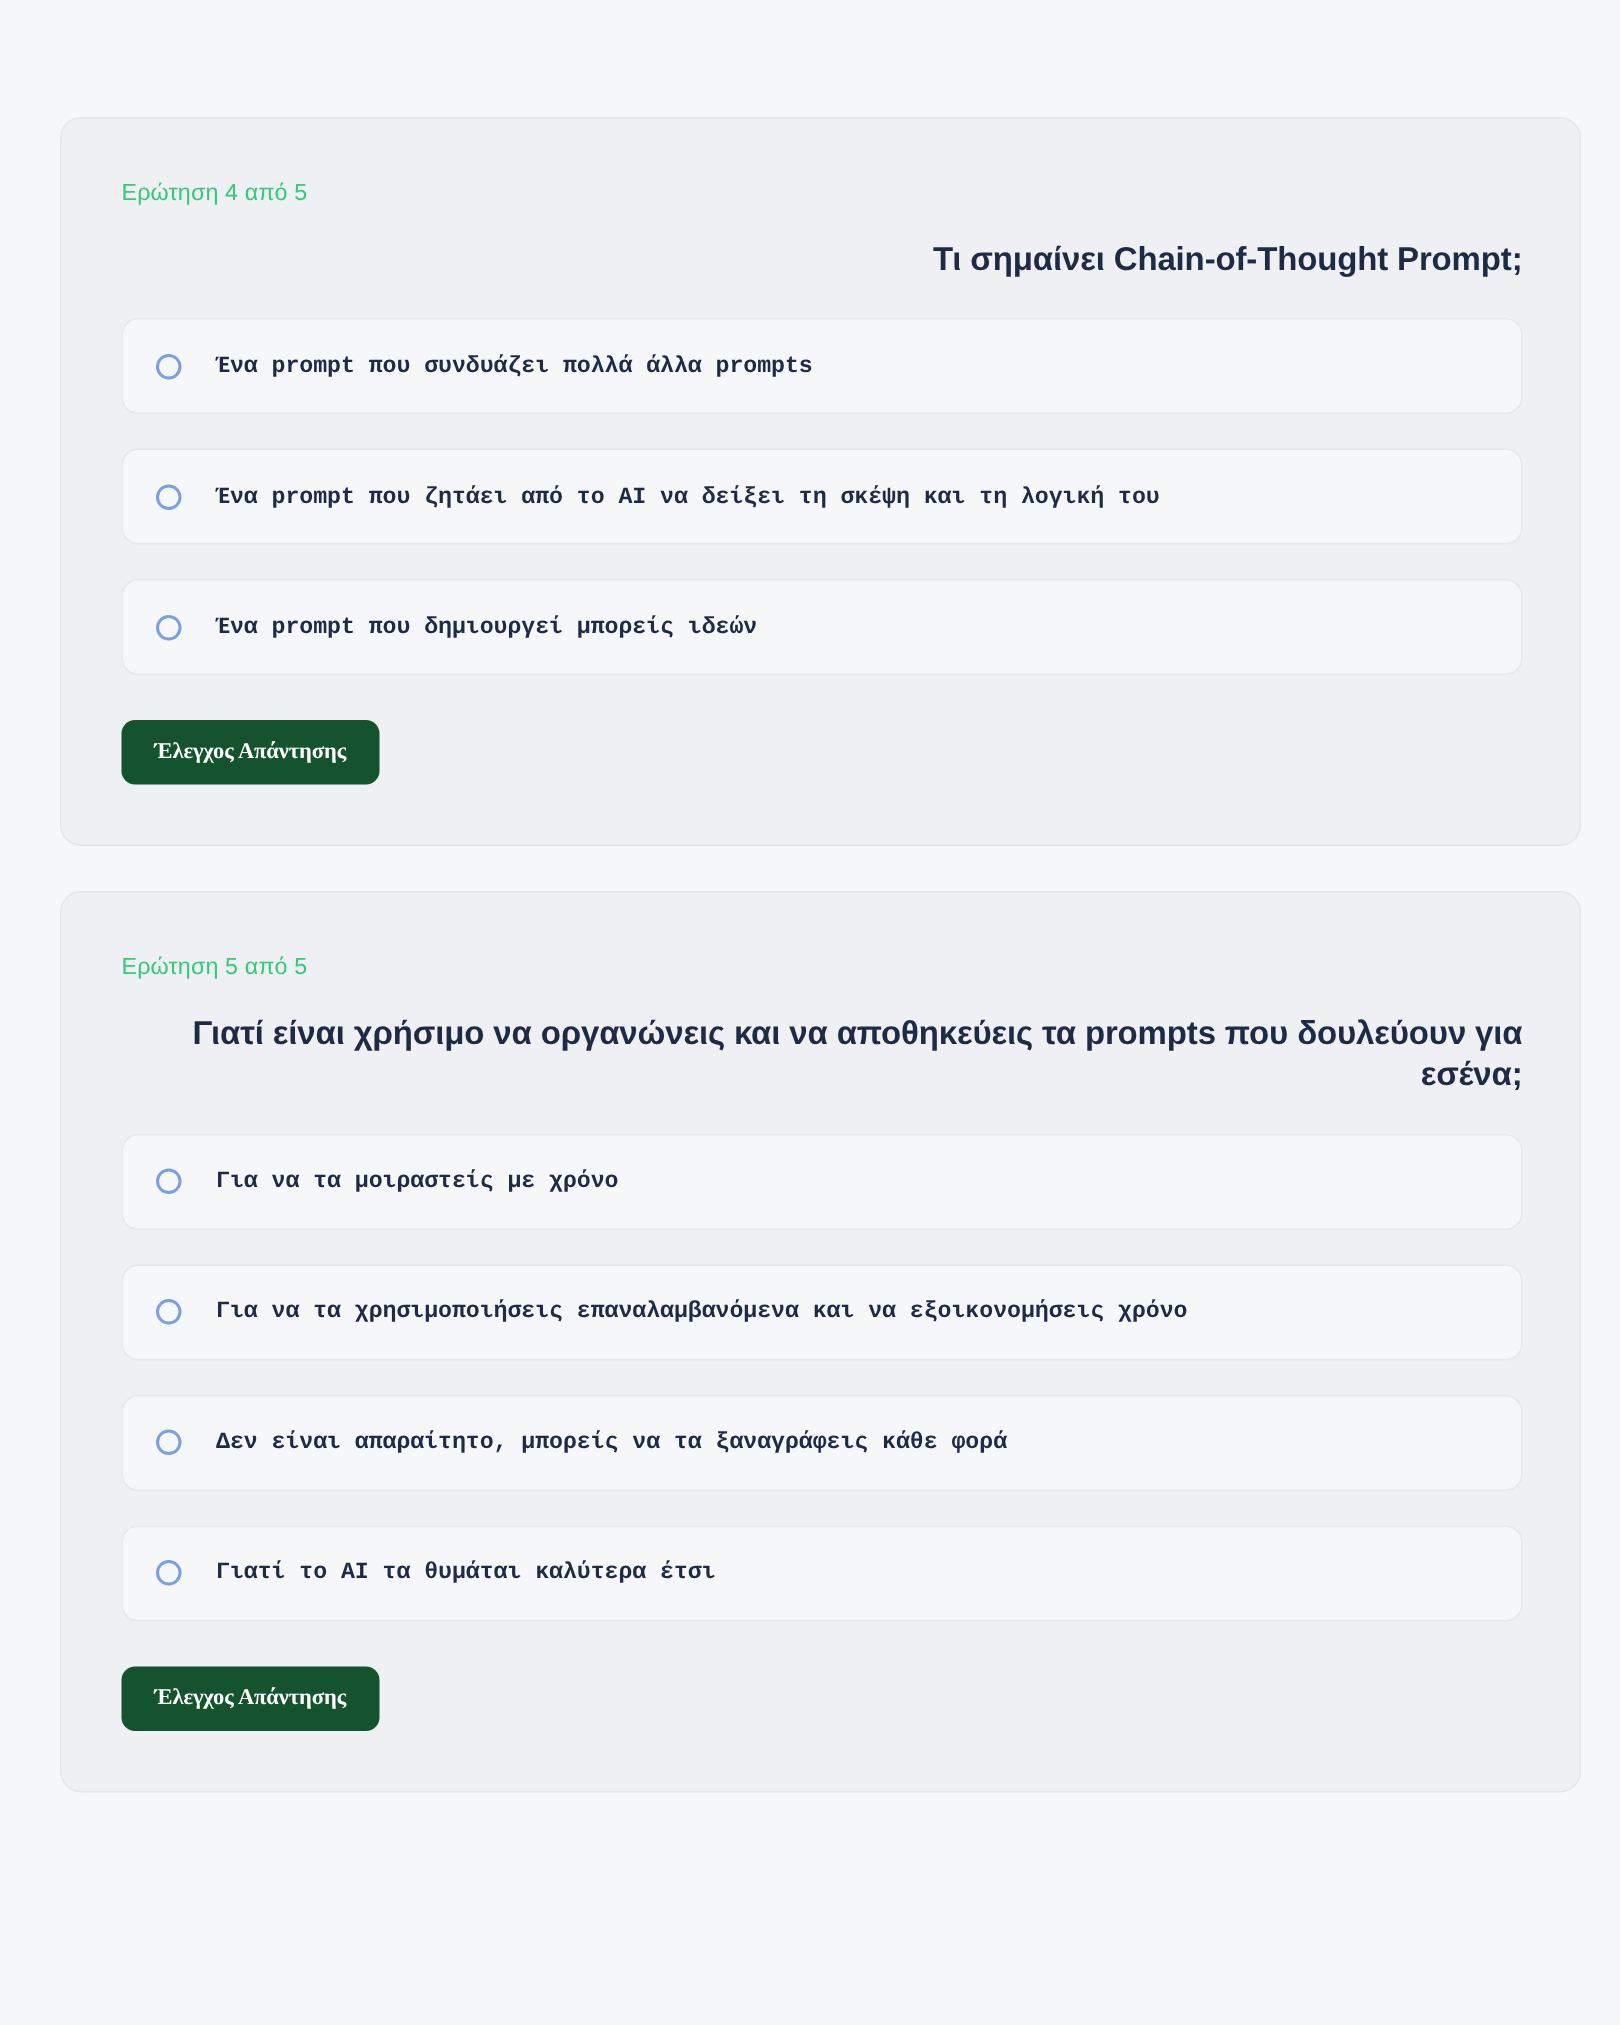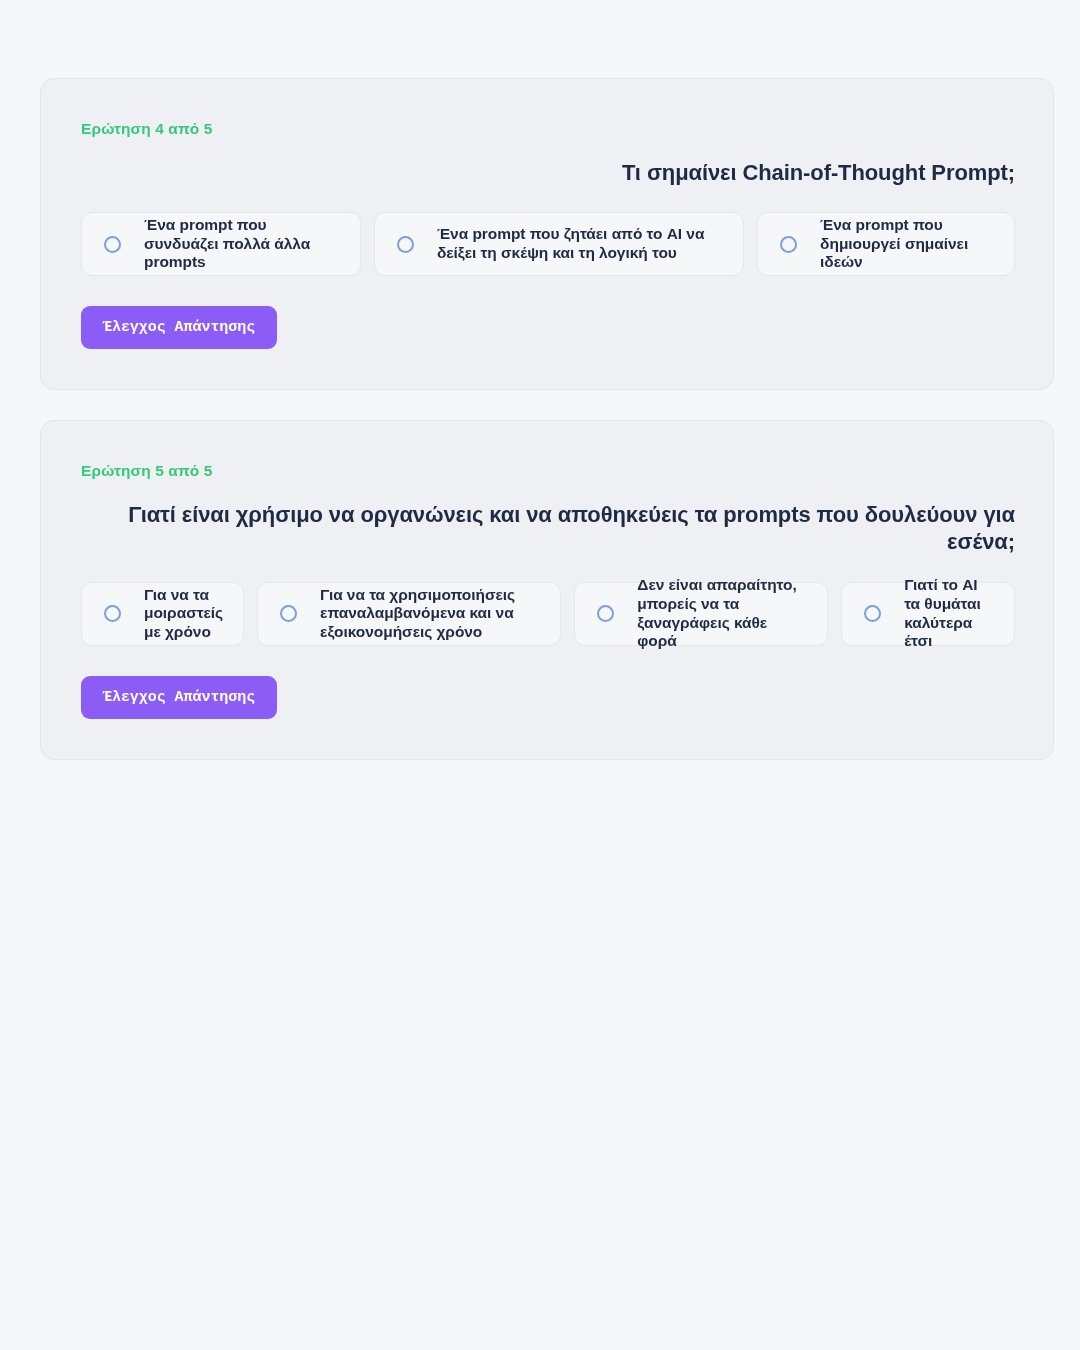--- a/index.html
+++ b/index.html
@@ -31,40 +31,42 @@
     border: 1px solid #e4e5ea;
     border-radius: 14px;
     box-sizing: border-box;
     padding: 42px 38px 40px 40px;
     width: 1014px;
   }
 
   .q-counter {
     color: #35c97a;
     font-size: 15.5px;
-    font-weight: 700;
+    font-weight: 400;
     letter-spacing: 0.1px;
     line-height: 1;
     margin: 0 0 22px 0;
   }
 
   .q-title {
     color: #1f2a44;
     font-size: 22px;
     font-weight: 700;
     line-height: 1.25;
     letter-spacing: -0.1px;
     margin: 0 0 26px 0;
     text-align: right;
   }
 
   .options {
     display: flex;
-    gap: 13px;
+    flex-direction: column;
+    gap: 23px;
     margin-bottom: 30px;
+    font-family: Liberation Mono, monospace;
   }
 
   .option {
     background: #f6f7f9;
     border: 1px solid #e6e7ec;
     border-radius: 11px;
     box-sizing: border-box;
     height: 64px;
     display: flex;
     align-items: center;
@@ -85,25 +87,25 @@
 
   .option-label {
     color: #1f2a44;
     font-size: 15.5px;
     font-weight: 700;
     letter-spacing: -0.05px;
     line-height: 1.2;
   }
 
   .check-button {
-    background: #8b5cf6;
+    background: #14532d;
     color: #ffffff;
     border: none;
     border-radius: 9px;
-    font-family: Liberation Mono, monospace;
+    font-family: Liberation Serif, serif;
     font-size: 15px;
     font-weight: 700;
     letter-spacing: -0.05px;
     padding: 0 22px;
     height: 43px;
     display: inline-flex;
     align-items: center;
     cursor: pointer;
   }
 </style>
@@ -120,21 +122,21 @@
       <div class="option">
         <span class="radio"></span>
         <span class="option-label">Ένα prompt που συνδυάζει πολλά άλλα prompts</span>
       </div>
       <div class="option">
         <span class="radio"></span>
         <span class="option-label">Ένα prompt που ζητάει από το AI να δείξει τη σκέψη και τη λογική του</span>
       </div>
       <div class="option">
         <span class="radio"></span>
-        <span class="option-label">Ένα prompt που δημιουργεί σημαίνει ιδεών</span>
+        <span class="option-label">Ένα prompt που δημιουργεί μπορείς ιδεών</span>
       </div>
     </div>
 
     <button class="check-button">Έλεγχος Απάντησης</button>
   </section>
 
   <section class="quiz-card">
     <div class="q-counter">Ερώτηση 5 από 5</div>
     <h2 class="q-title">Γιατί είναι χρήσιμο να οργανώνεις και να αποθηκεύεις τα prompts που δουλεύουν για εσένα;</h2>
 

